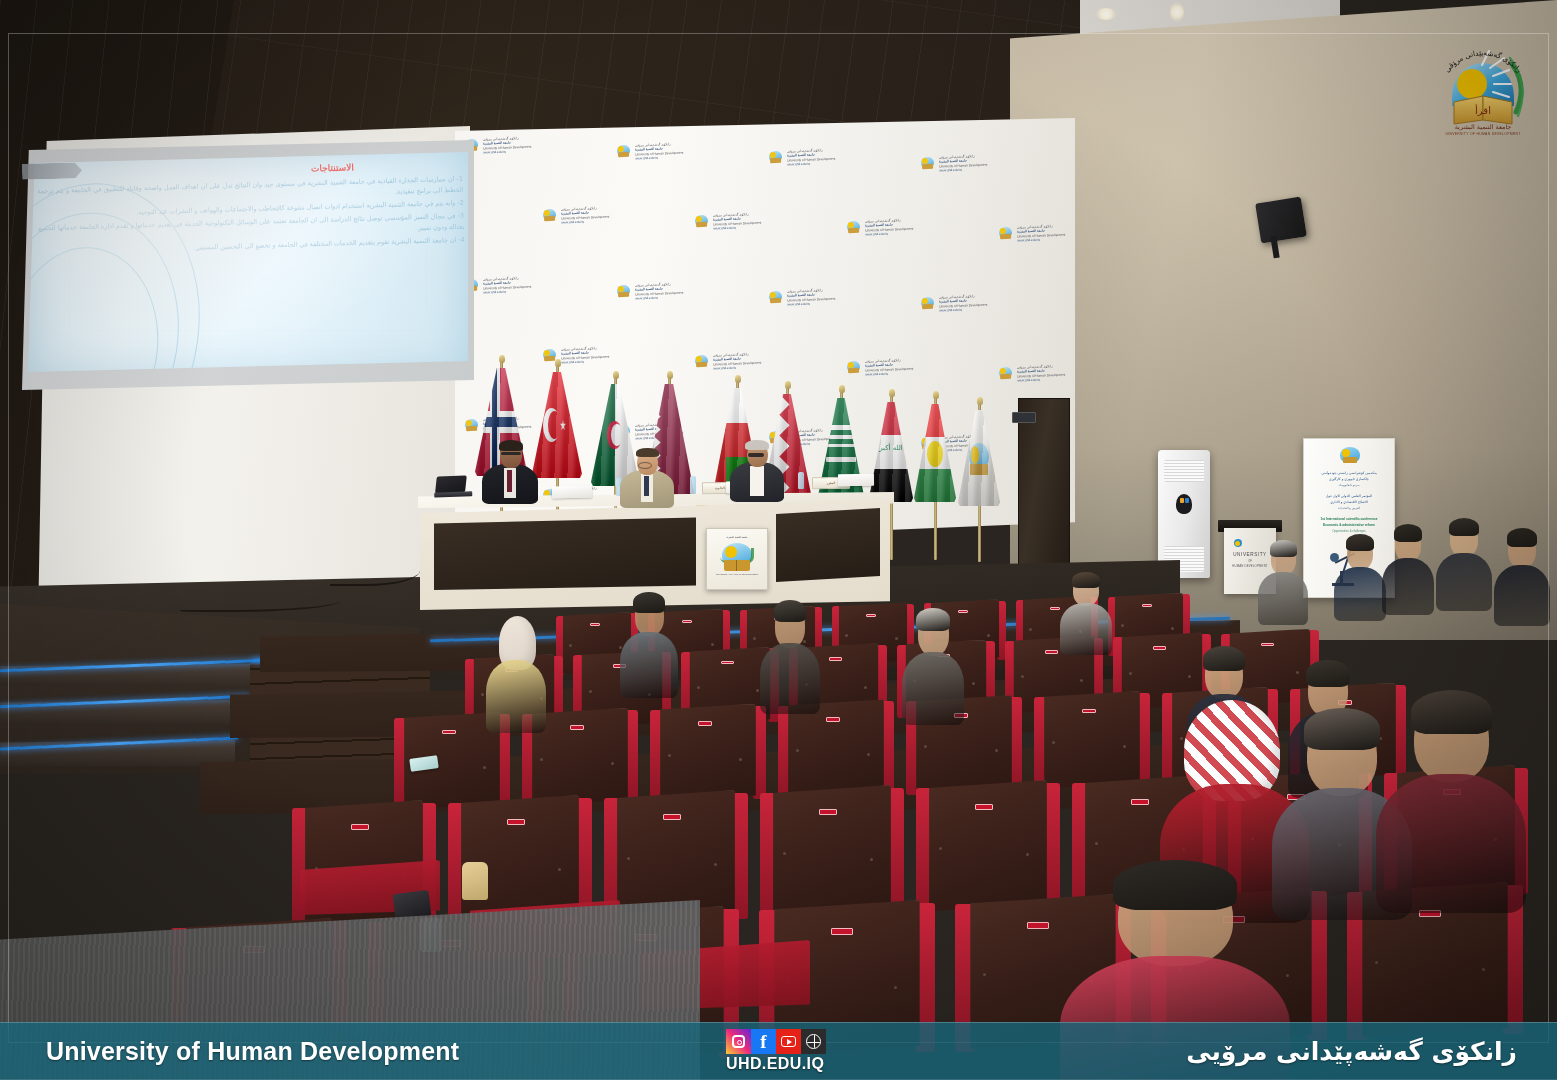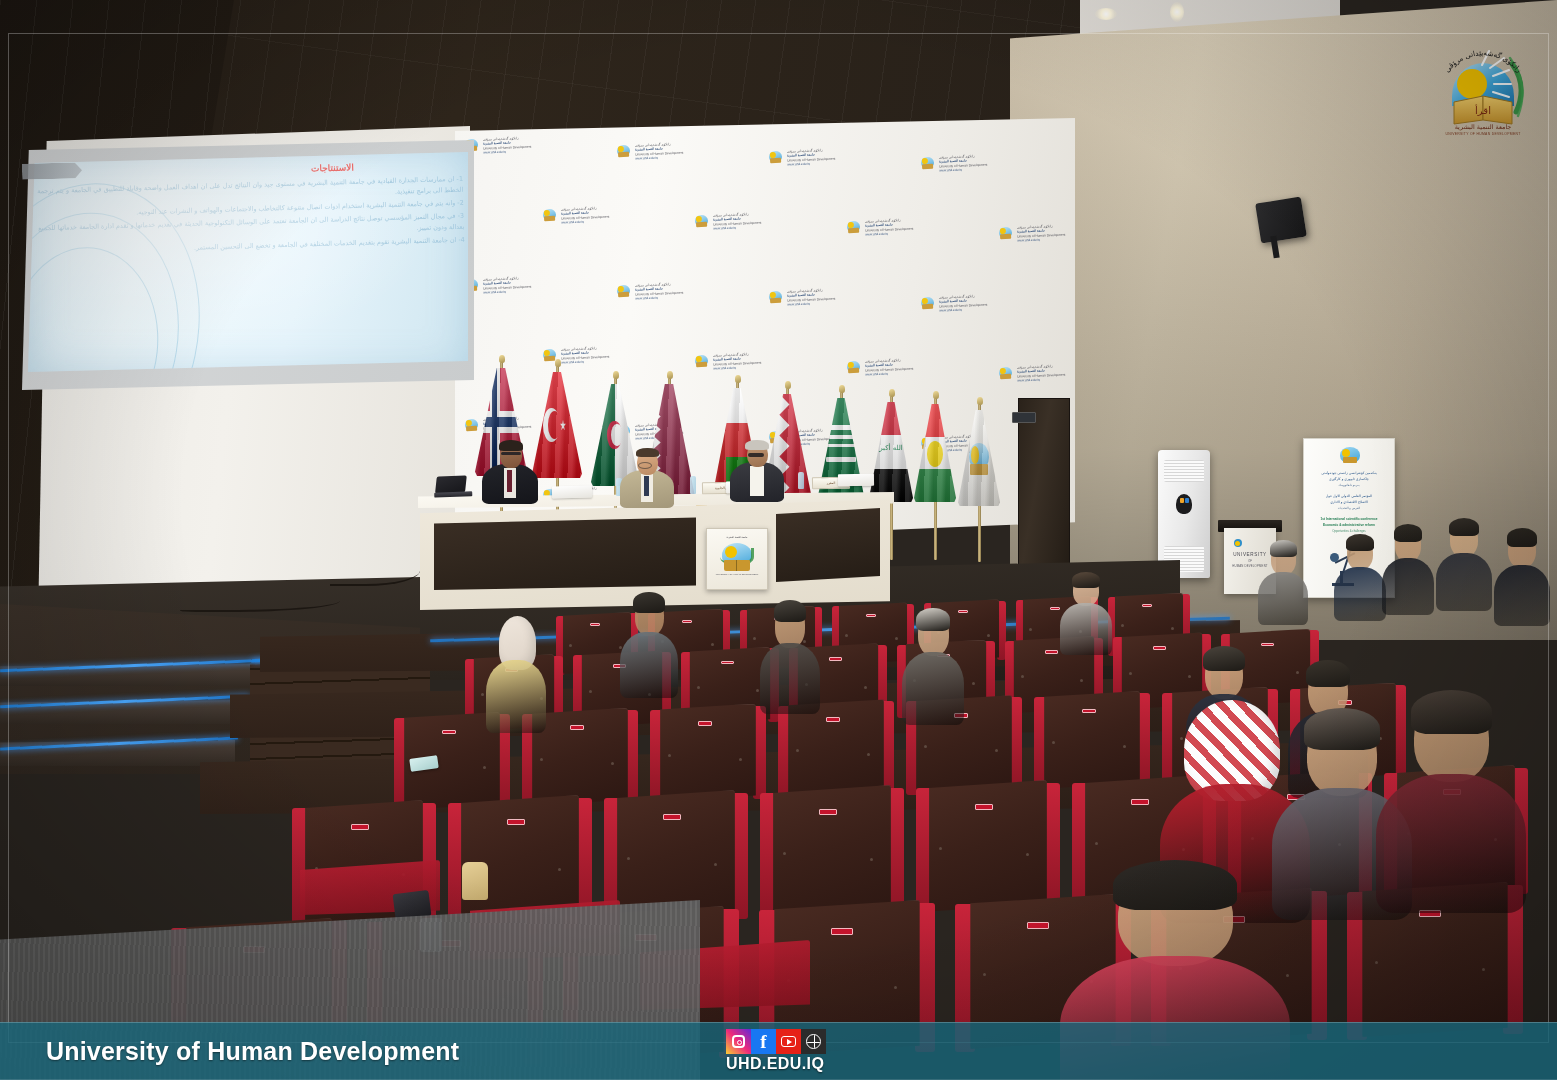--- a/index.html
+++ b/index.html
@@ -1283,15 +1283,16 @@
         </div>
         <div class="sico" style="background:#2b2b2b;">
           <div style="width:15px;height:15px;border-radius:50%;border:1.6px solid #fff;position:relative;overflow:hidden;">
             <div style="position:absolute;left:0;top:6.5px;width:15px;height:1.2px;background:#fff;"></div>
             <div style="position:absolute;left:6.5px;top:0;width:1.2px;height:15px;background:#fff;"></div>
           </div>
         </div>
       </div>
       <div id="siteurl">UHD.EDU.IQ</div>
     </div>
+    <div id="footer_ku">زانكۆی گەشەپێدانی مرۆیی</div>
   </div>
 
 </div>
 
 </body></html>

